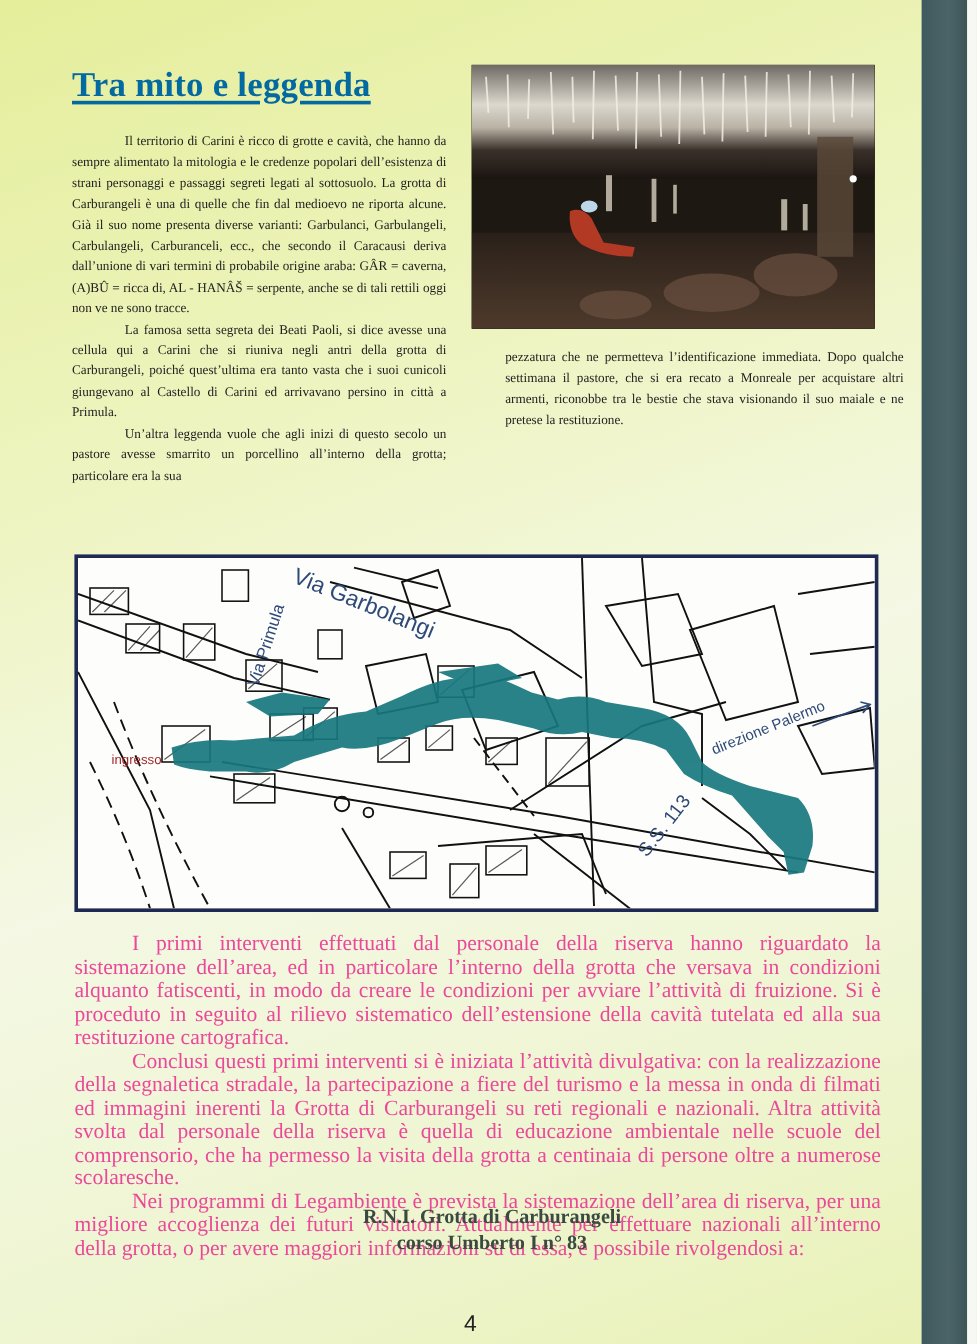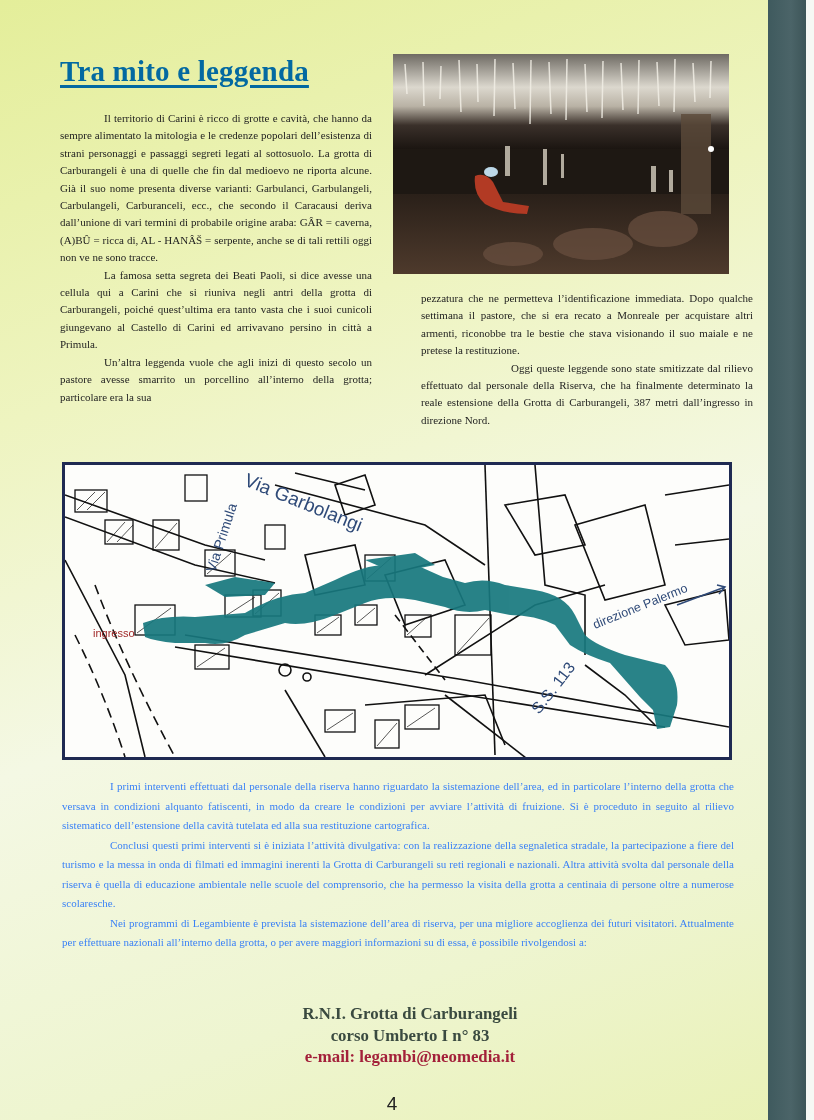--- a/index.html
+++ b/index.html
@@ -38,21 +38,21 @@
   .photo svg { display: block; }
 
   .map {
     position: absolute; left: 62px; top: 462px; width: 664px; height: 292px;
     border: 3px solid #1f2a52; background: #fdfdfb; overflow: hidden;
   }
   .map svg { display: block; }
 
   .bottom-text {
     position: absolute; left: 62px; top: 777px; width: 672px;
-    font-size: 11px; line-height: 19.5px; text-align: justify; color: #3b82f6; margin: 0;
+    font-size: 18px; line-height: 19.5px; text-align: justify; color: #ec4899; margin: 0;
   }
   .bottom-text p { margin: 0; text-indent: 48px; }
 
   .contact {
     position: absolute; left: 160px; top: 1003px; width: 500px; text-align: center;
     font-weight: bold; font-size: 16.8px; line-height: 21.5px; color: #3a4a40;
   }
   .contact .email { color: #a3203a; }
   .page-number {
     position: absolute; left: 372px; top: 1093px; width: 40px; text-align: center;
@@ -125,21 +125,20 @@
     <g fill="#6a5040" opacity="0.7">
       <ellipse cx="200" cy="190" rx="40" ry="16"></ellipse>
         <ellipse cx="270" cy="175" rx="35" ry="18"></ellipse>
       <ellipse cx="120" cy="200" rx="30" ry="12"></ellipse>
     </g>
   </svg>
 </div>
 
 <div class="col col-right">
   <p class="noindent">pezzatura che ne permetteva l’identificazione immediata. Dopo qualche settimana il pastore, che si era recato a Monreale per acquistare altri armenti, riconobbe tra le bestie che stava visionando il suo maiale e ne pretese la restituzione.</p>
-  <p class="indent-big">Oggi queste leggende sono state smitizzate dal rilievo effettuato dal personale della Riserva, che ha finalmente determinato la reale estensione della Grotta di Carburangeli, 387 metri dall’ingresso in direzione Nord.</p>
 </div>
 
 <div class="map">
   <svg width="664" height="292" viewBox="0 0 664 292">
     <g fill="none" stroke="#111" stroke-width="1.6">
 
       <path d="M0 30 L140 80 L200 95"></path>
       <path d="M0 52 L130 100 L210 118"></path>
       <path d="M210 20 L360 60 L420 100"></path>
       <path d="M230 8 L300 25"></path>
@@ -226,16 +225,15 @@
 
 <div class="bottom-text">
   <p>I primi interventi effettuati dal personale della riserva hanno riguardato la sistemazione dell’area, ed in particolare l’interno della grotta che versava in condizioni alquanto fatiscenti, in modo da creare le condizioni per avviare l’attività di fruizione. Si è proceduto in seguito al rilievo sistematico dell’estensione della cavità tutelata ed alla sua restituzione cartografica.</p>
   <p>Conclusi questi primi interventi si è iniziata l’attività divulgativa: con la realizzazione della segnaletica stradale, la partecipazione a fiere del turismo e la messa in onda di filmati ed immagini inerenti la Grotta di Carburangeli su reti regionali e nazionali. Altra attività svolta dal personale della riserva è quella di educazione ambientale nelle scuole del comprensorio, che ha permesso la visita della grotta a centinaia di persone oltre a numerose scolaresche.</p>
   <p>Nei programmi di Legambiente è prevista la sistemazione dell’area di riserva,  per una migliore accoglienza dei futuri visitatori. Attualmente per effettuare nazionali all’interno della grotta, o per avere maggiori informazioni su di essa, è possibile rivolgendosi a:</p>
 </div>
 
 <div class="contact">
   <div>R.N.I. Grotta di Carburangeli</div>
   <div>corso Umberto I n° 83</div>
-  <div class="email">e-mail: legambi@neomedia.it</div>
 </div>
 
 <div class="page-number">4</div>
 
 </body></html>

